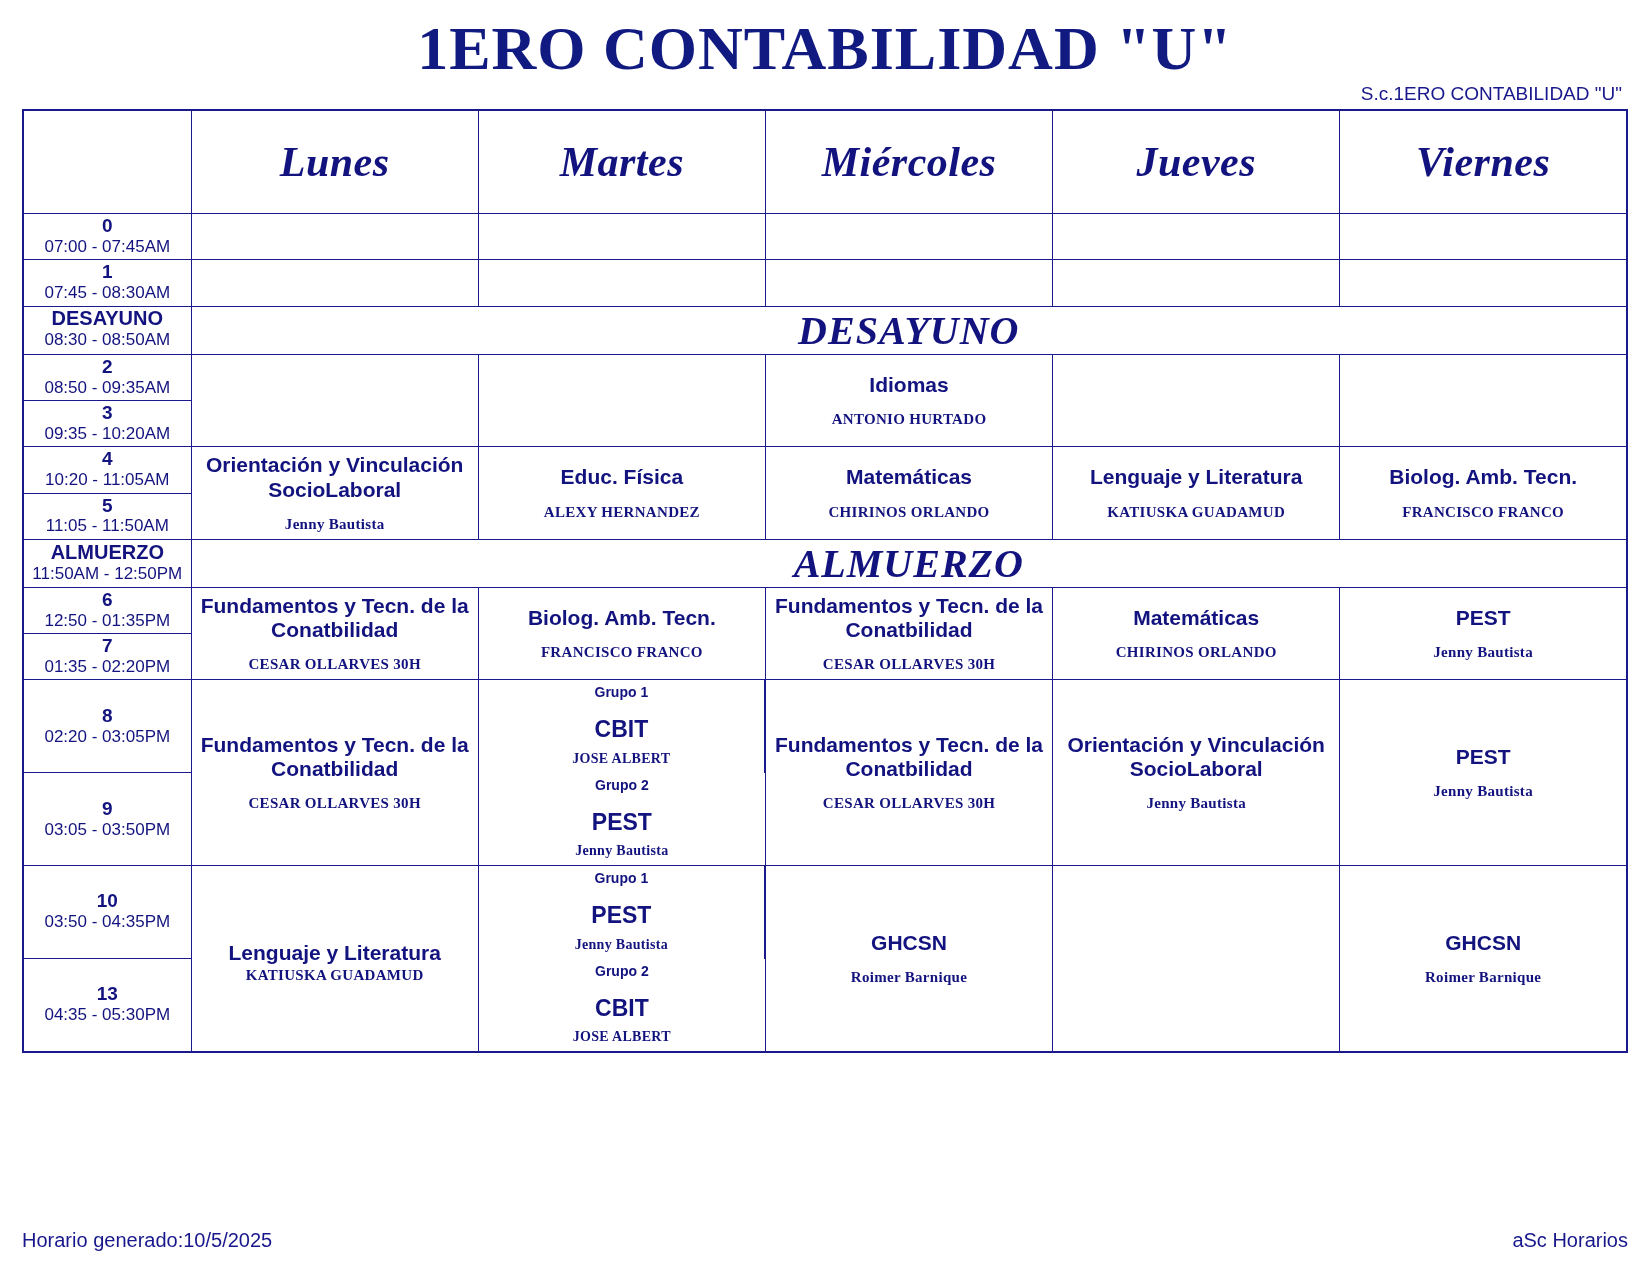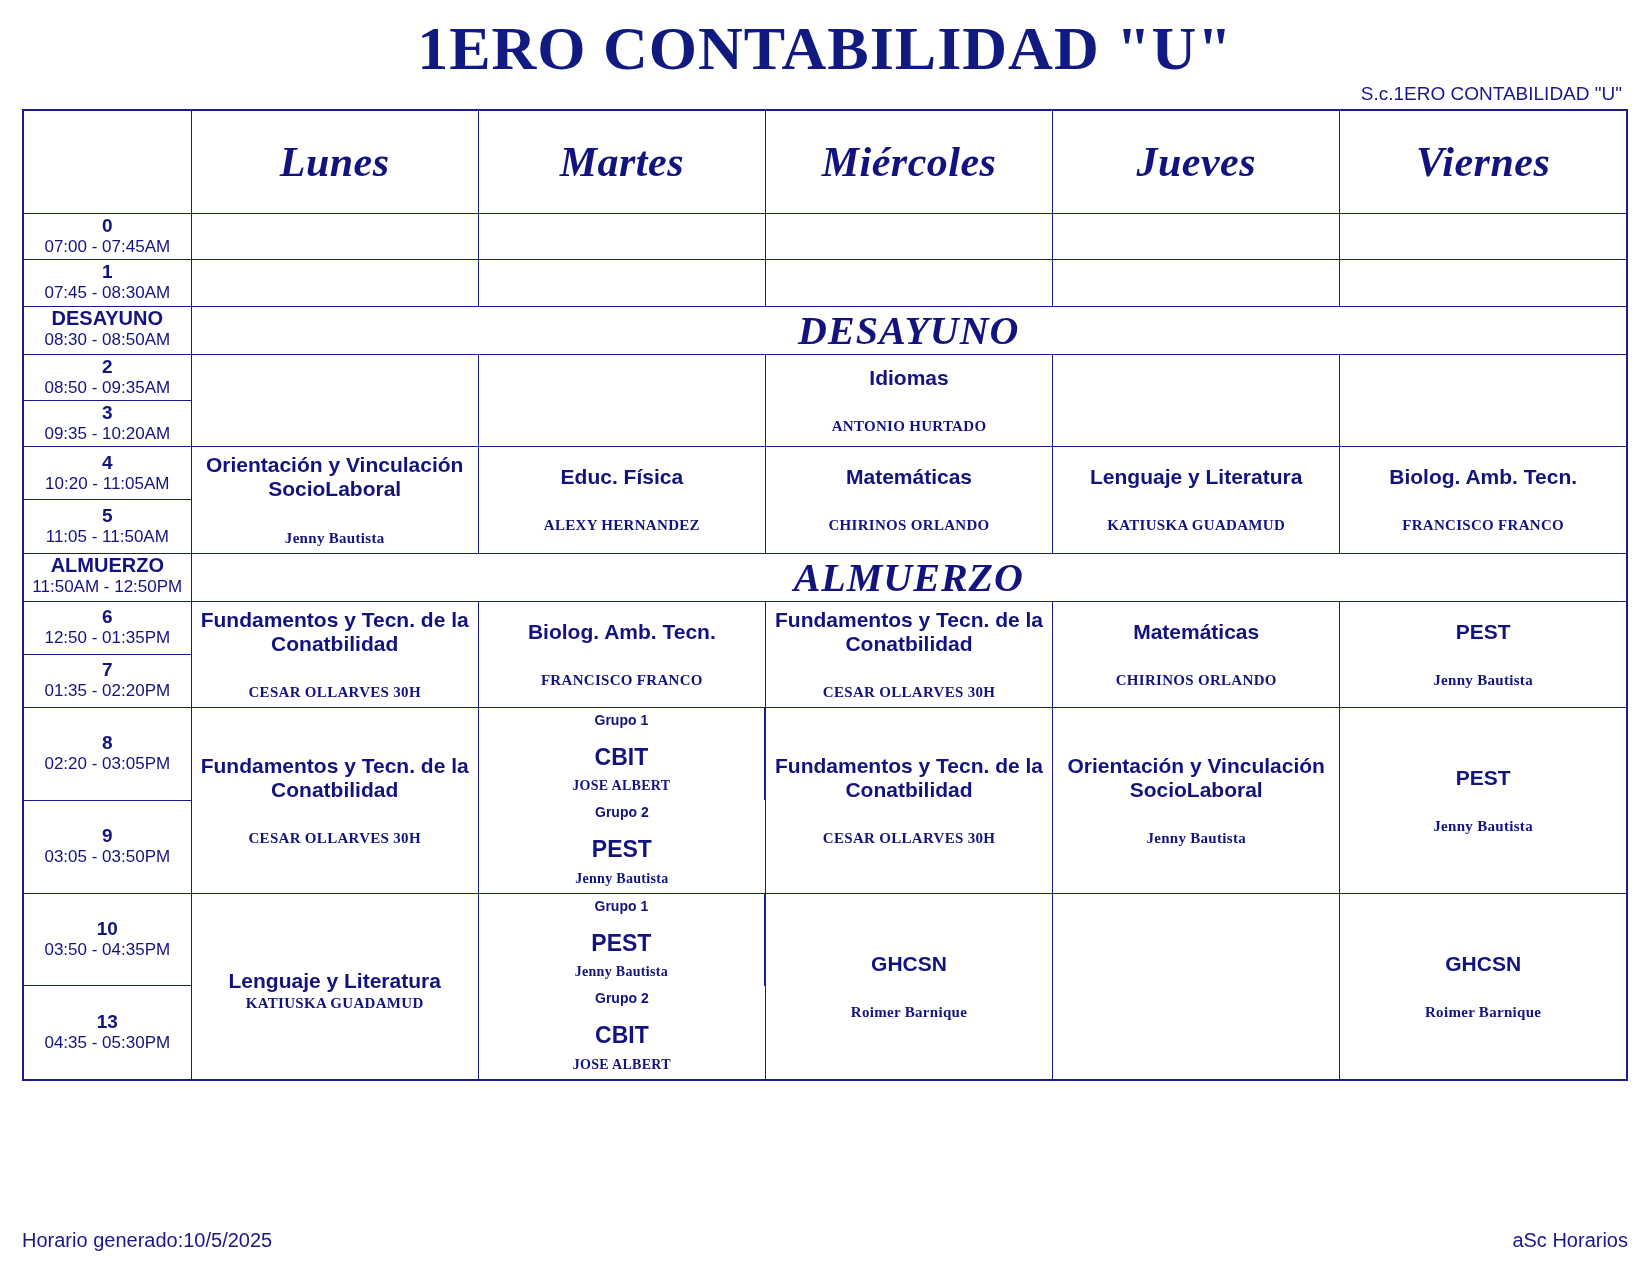--- a/index.html
+++ b/index.html
@@ -105,21 +105,21 @@
     color: #13137f;
     line-height: 1.15;
     padding: 0 4px;
   }
   .teacher {
     font-family: "Liberation Serif", serif;
     font-weight: bold;
     font-size: 15px;
     color: #13137f;
     letter-spacing: 0.3px;
-    margin-top: 28px;
+    margin-top: 14px;
   }
   .cellbox {
     display: flex;
     flex-direction: column;
     justify-content: center;
     height: 100%;
     box-sizing: border-box;
     padding: 6px 2px;
   }
   .splitcell {

